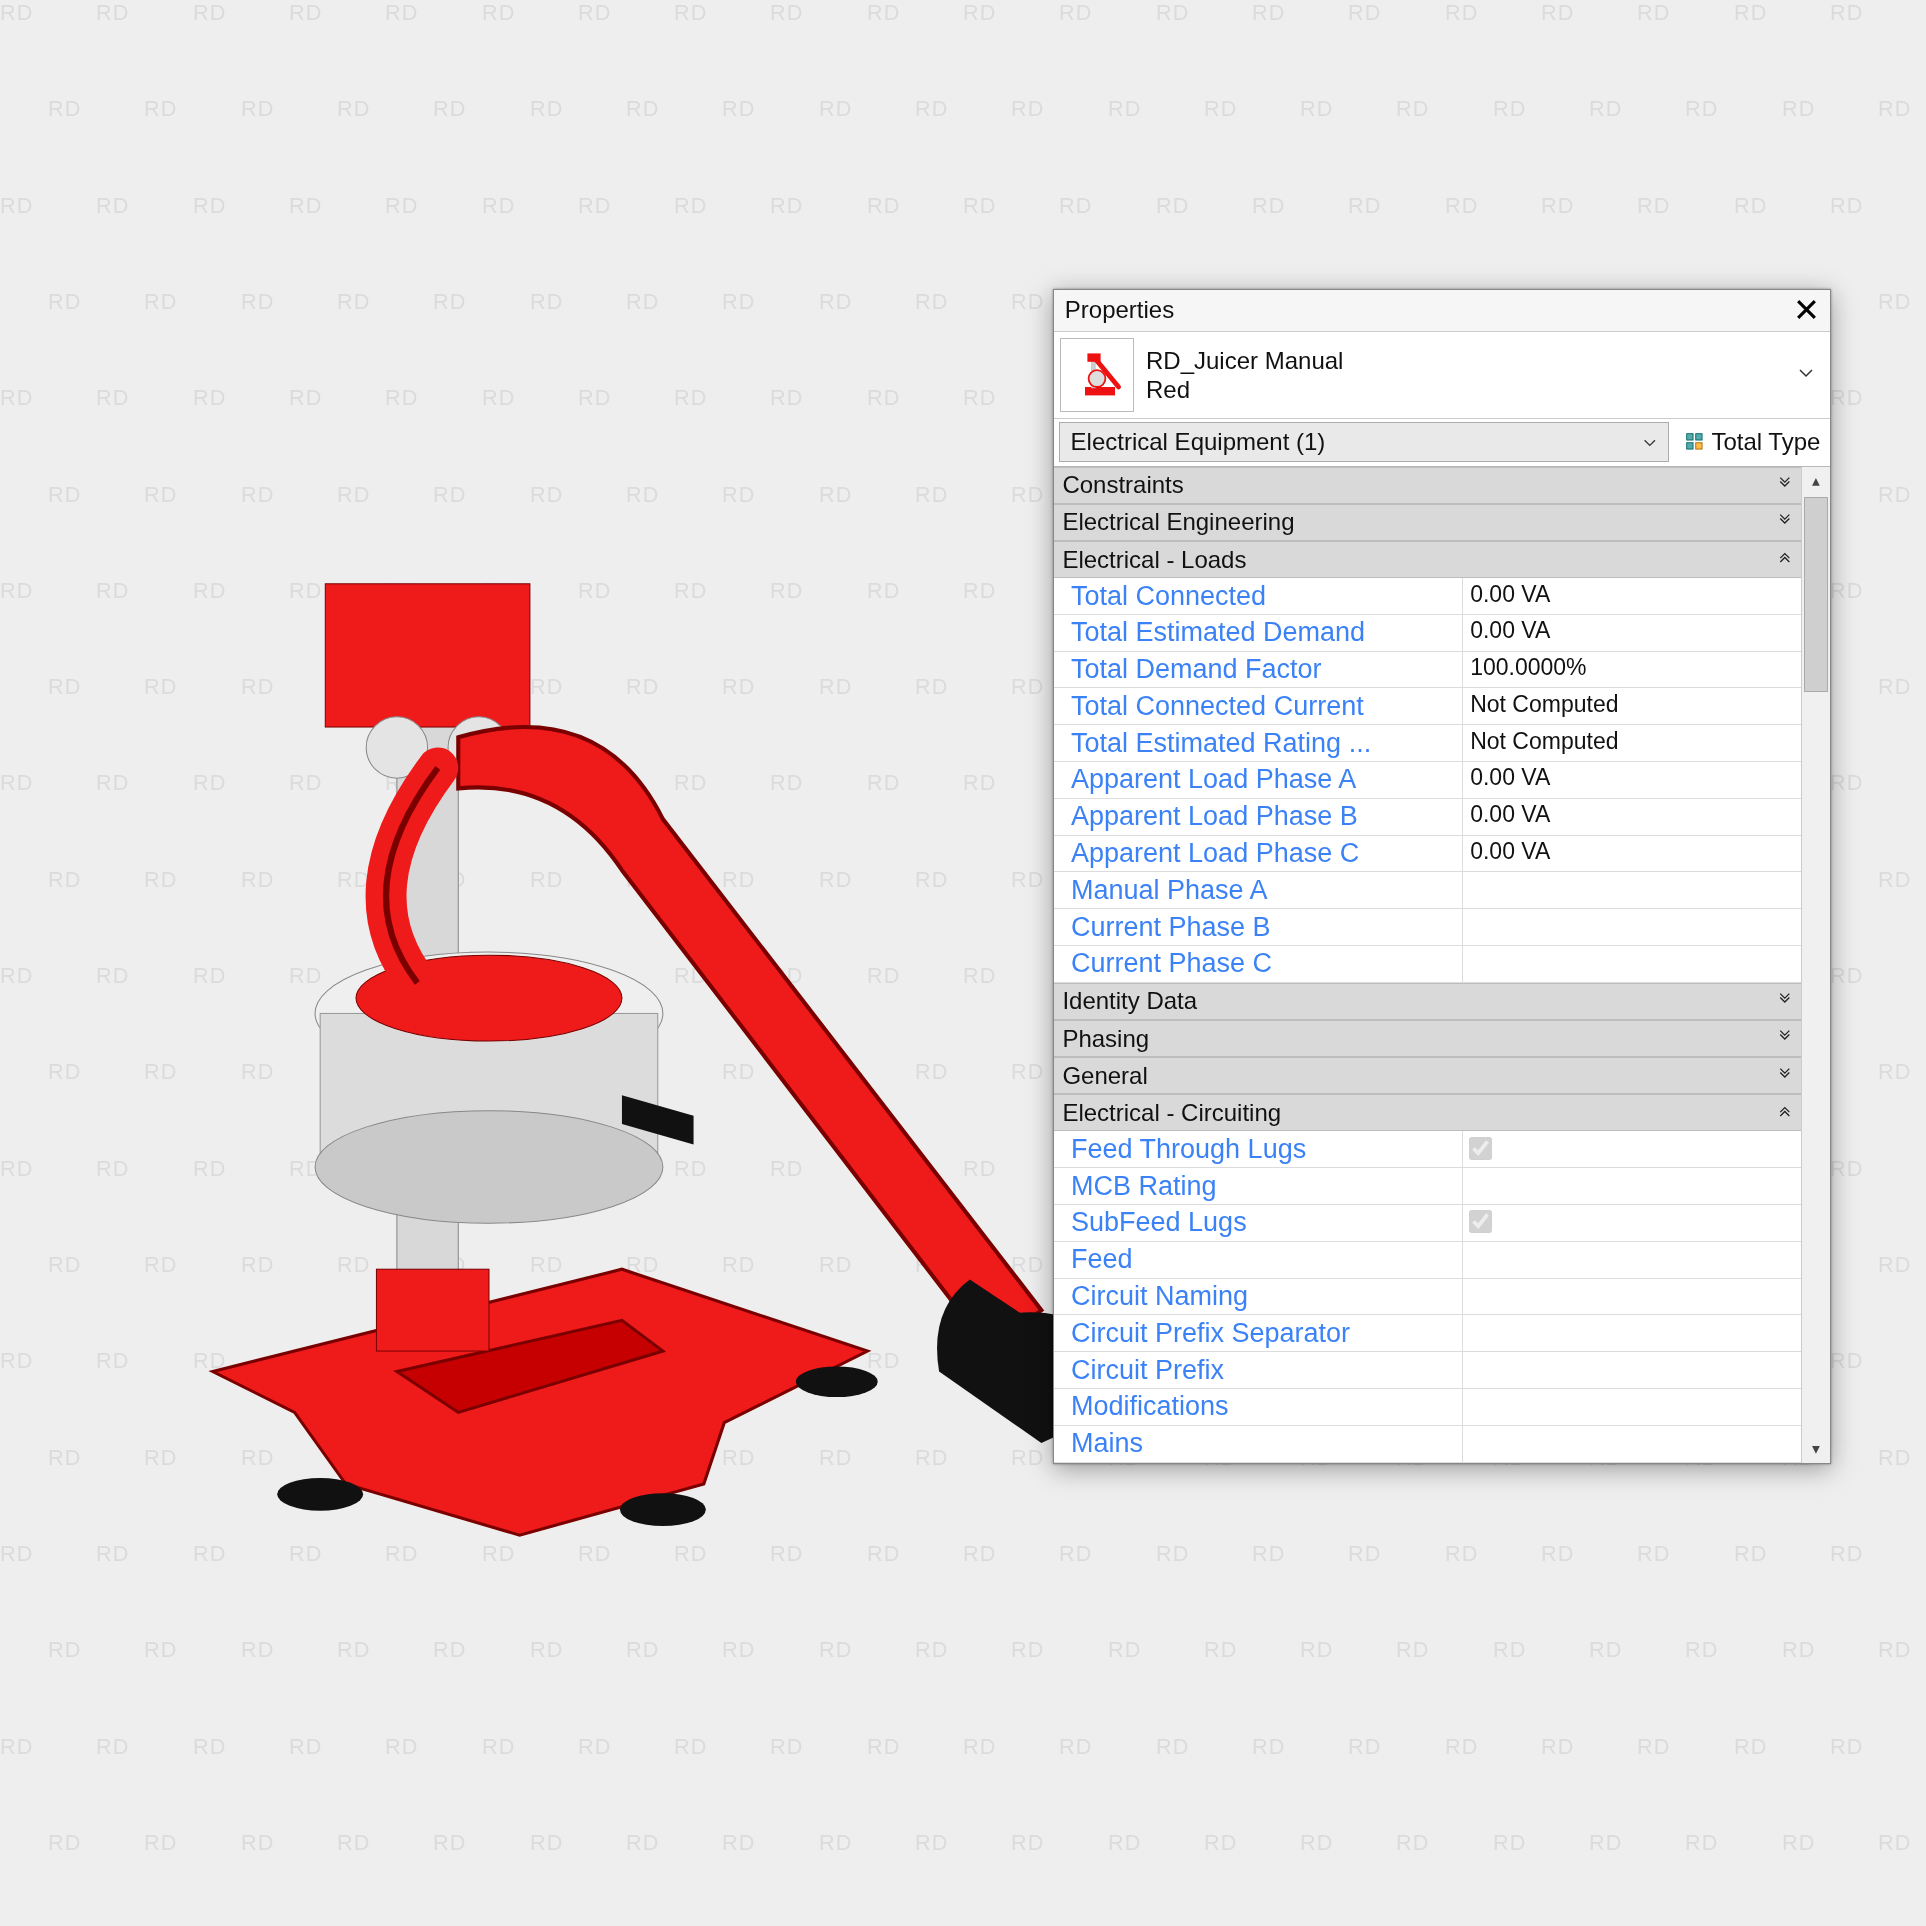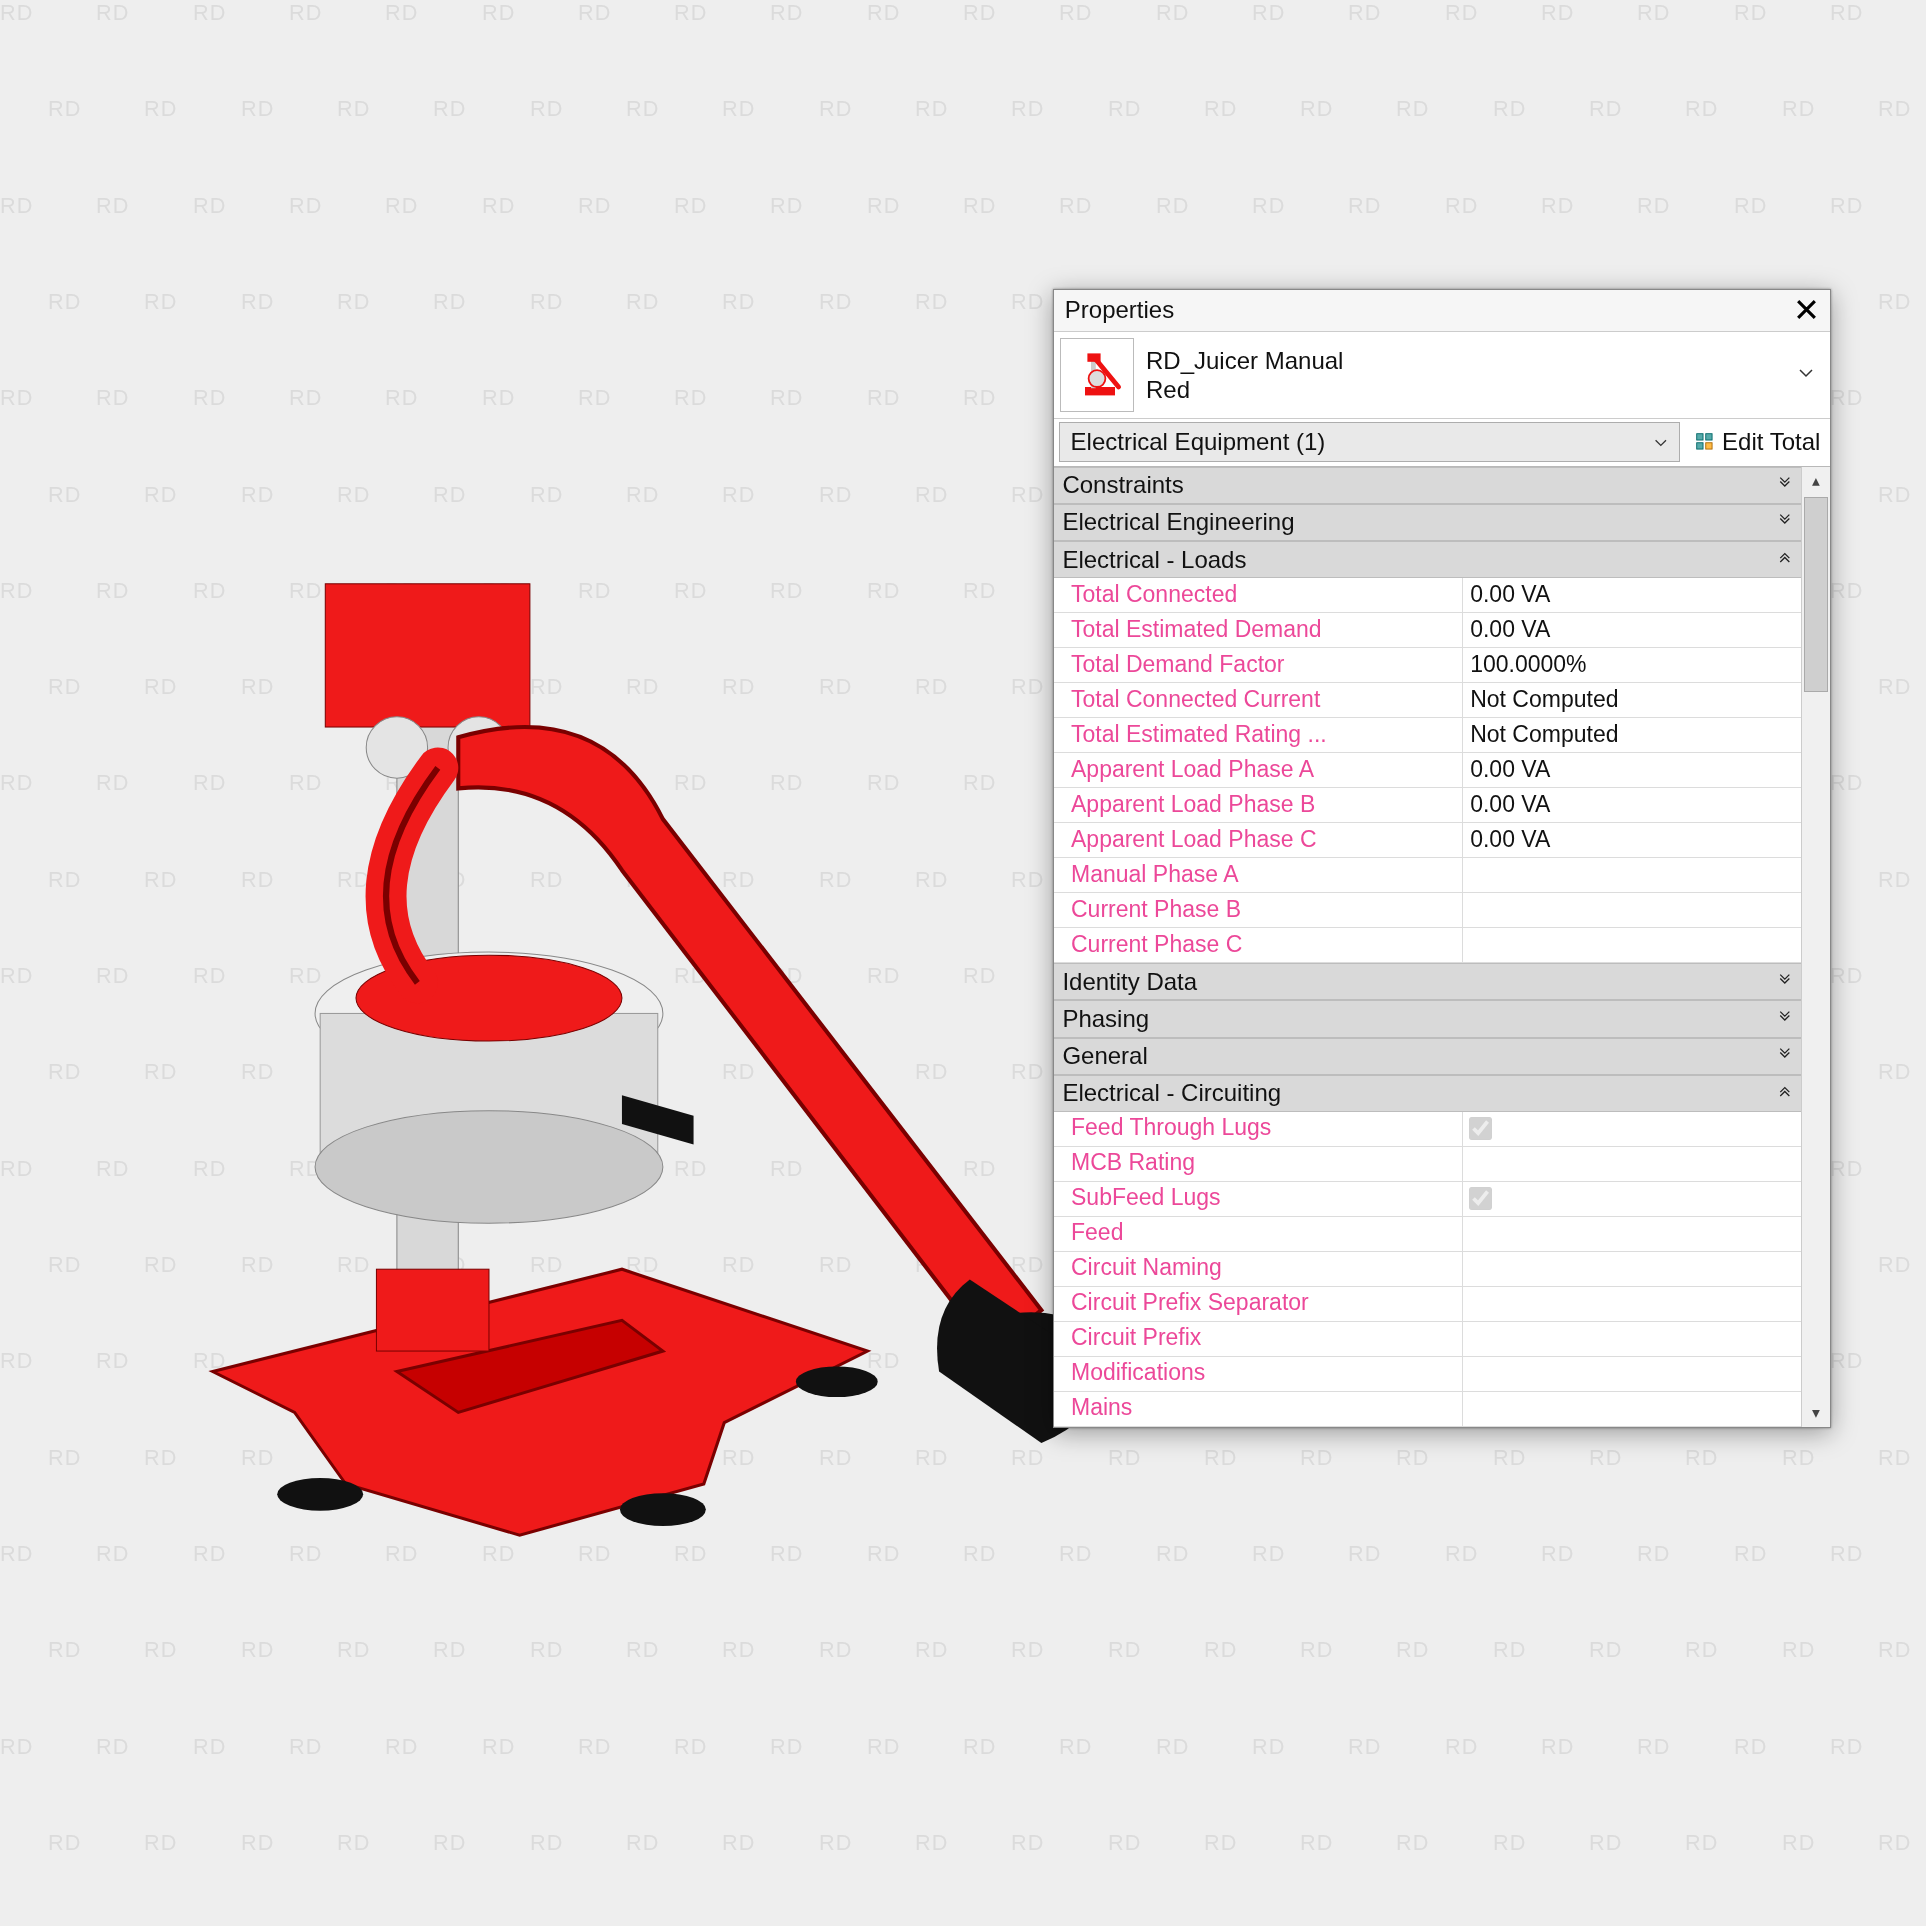--- a/index.html
+++ b/index.html
@@ -28,21 +28,21 @@
 
 .body{position:relative;background:#fff;max-height:1240px;overflow:hidden;}
 .body .scrollbar{position:absolute;right:0;top:0;bottom:0;width:28px;background:#f0f0f0;border-left:0.6px solid #ccc;}
 .body .scrollbar .arrow{height:28px;display:flex;align-items:center;justify-content:center;font-size:15.6px;color:#444;}
 .body .scrollbar .thumb{position:absolute;left:2.4px;right:2.4px;top:30px;height:193px;background:#cfcfcf;border:0.6px solid #aaa;}
 .grid{margin-right:28px;}
 .cat{background:#d9d9d9;border-top:0.6px solid #bdbdbd;border-bottom:0.6px solid #bdbdbd;display:flex;align-items:center;}
 .cat .label{padding:3.6px 8.4px;font-size:24px;color:#111;flex:1;}
 .cat .exp{width:34px;text-align:center;font-size:18px;color:#111;}
 .row{display:flex;border-bottom:0.6px solid #dcdcdc;min-height:34px;}
-.row .k{width:385px;padding:2.4px 6px 2.4px 17px;font-size:23px;color:#ec4899;border-right:0.6px solid #dcdcdc;white-space:nowrap;overflow:hidden;text-overflow:ellipsis;}
+.row .k{width:385px;padding:2.4px 6px 2.4px 17px;font-size:27px;color:#3b82f6;border-right:0.6px solid #dcdcdc;white-space:nowrap;overflow:hidden;text-overflow:ellipsis;}
 .row .v{flex:1;padding:2.4px 7.2px;font-size:23px;color:#111;}
 .row .v input[type=checkbox]{transform:scale(1.8);margin-left:3.6px;}
 
 .footer{display:flex;align-items:center;padding:7.2px 10.8px;background:#f6f6f6;border-top:0.6px solid #ccc;}
 .footer a{color:#1a5adf;text-decoration:underline;font-size:24px;}
 .footer .apply{margin-left:auto;background:#e4e4e4;border:0.6px solid #cfcfcf;color:#9a9a9a;padding:6px 26.5px;font-size:24px;}
 </style>
 </head>
 <body>
 
@@ -526,21 +526,21 @@
     </div>
     <div class="edit">
       <span class="ico">
         <svg width="21.7" height="21.7" viewBox="0 0 24 24">
             <rect x="3" y="3" width="7" height="7" fill="#5aa" stroke="#066"></rect>
             <rect x="13" y="3" width="7" height="7" fill="#5aa" stroke="#066"></rect>
             <rect x="3" y="13" width="7" height="7" fill="#5aa" stroke="#066"></rect>
             <rect x="13" y="13" width="7" height="7" fill="#fb4" stroke="#a60"></rect>
           </svg>
       </span>
-      <span>Edit Total</span>
+      <span>Total Type</span>
     </div>
   </div>
 
   <div class="body">
     <div class="grid" id="grid">
         <div class="cat">
           <span class="label">Constraints</span>
           <span class="exp"><svg width="15.6" height="15.6" viewBox="0 0 24 24">
               <path d="M5 4 L12 11 L19 4 M5 10 L12 17 L19 10" fill="none" stroke="#222" stroke-width="2"></path>
             </svg></span>

